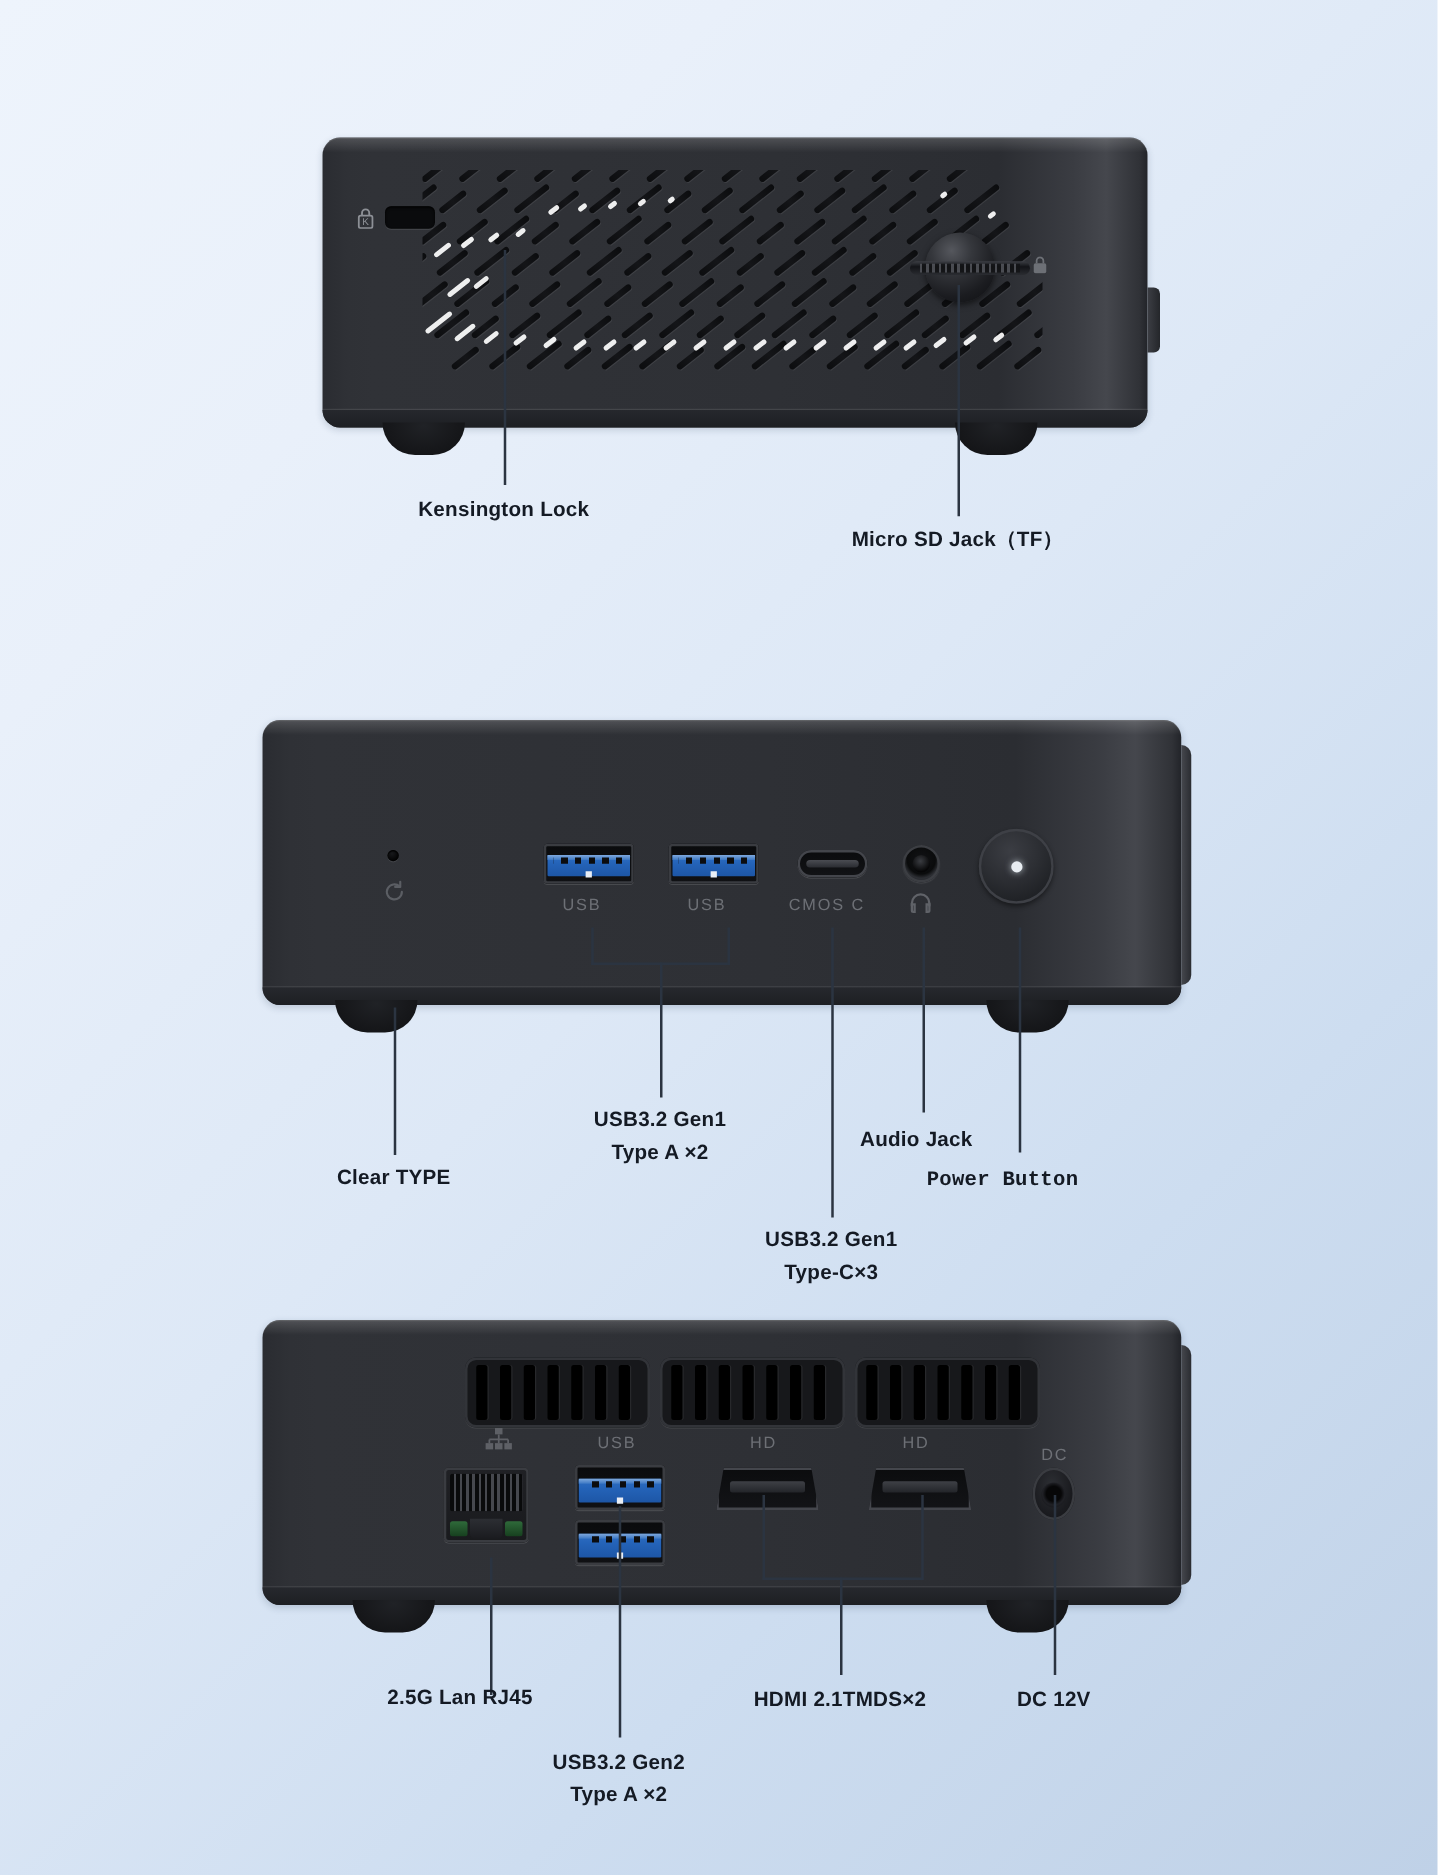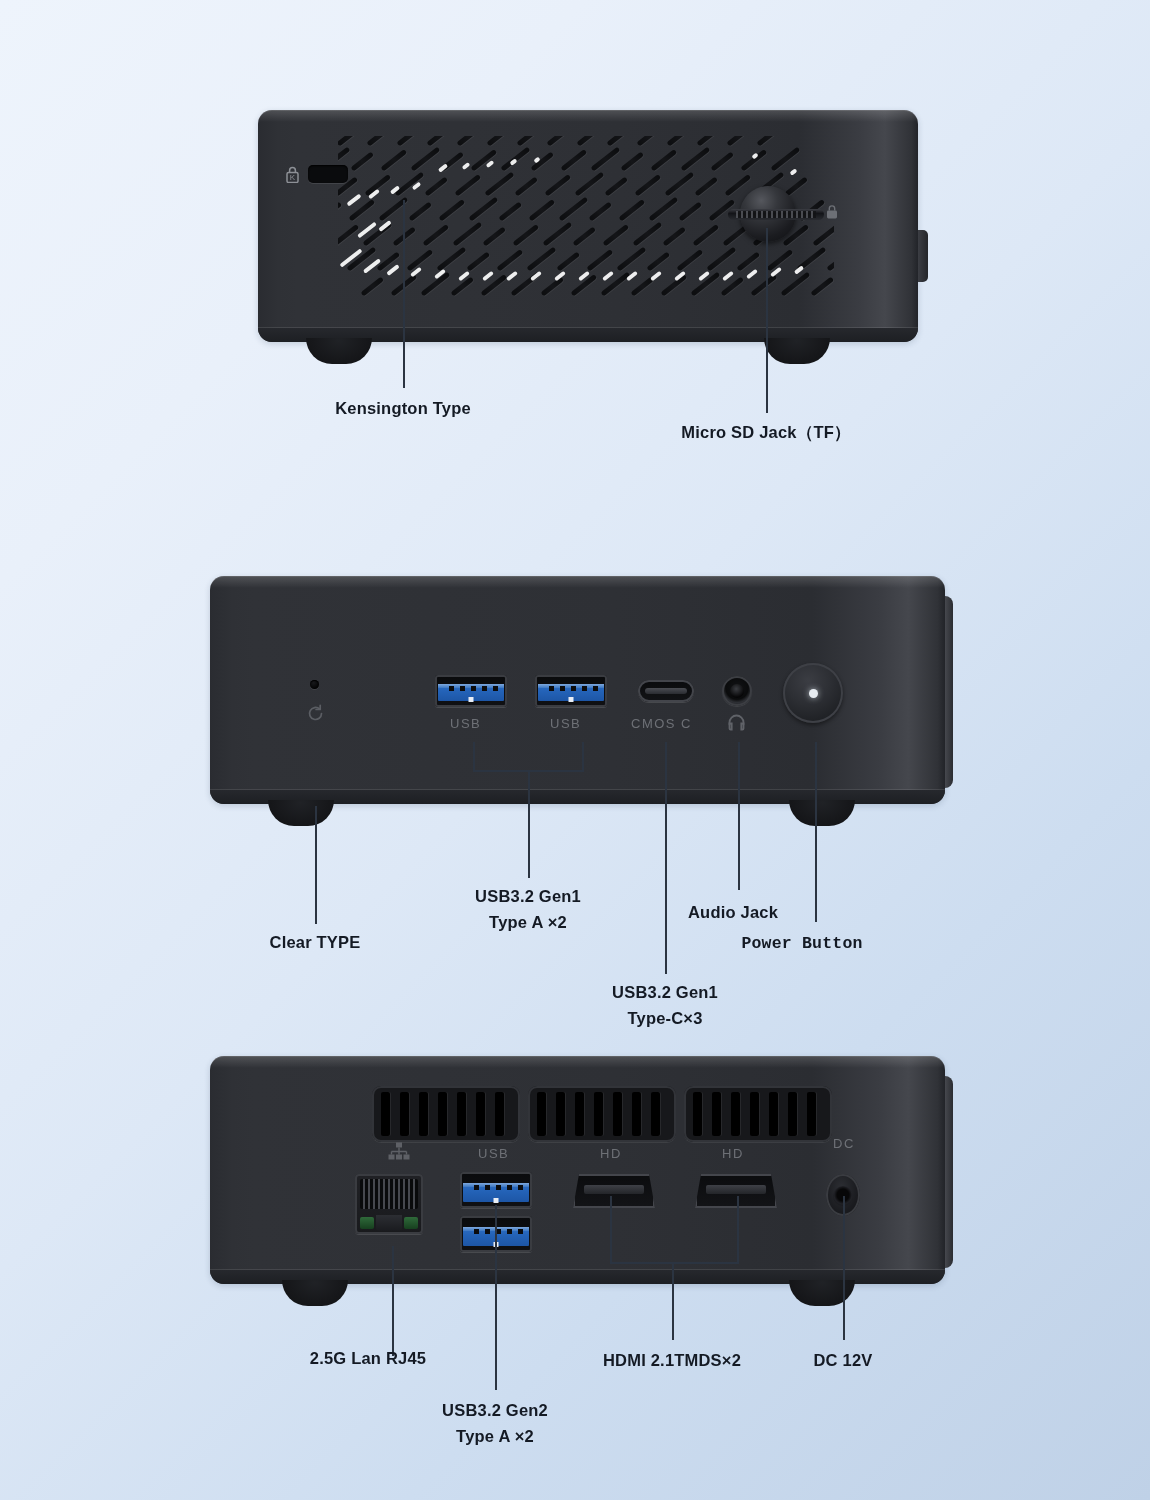--- a/index.html
+++ b/index.html
@@ -370,21 +370,21 @@
       </div>
 
     </div>
     <div class="base"></div>
     <div class="foot" style="left:48px;bottom:-22px;"></div>
     <div class="foot" style="right:88px;bottom:-22px;"></div>
     <div style="position:absolute;right:-10px;top:120px;width:10px;height:52px;border-radius:0 5px 5px 0;background:linear-gradient(90deg,#3c3e44,#24262a);"></div>
   </div>
 
   <div class="lead v" style="left:403px;top:200px;height:188px;"></div>
-  <div class="clabel c" style="left:403px;top:396px;">Kensington Type</div>
+  <div class="clabel c" style="left:403px;top:396px;">Kensington Lock</div>
 
   <div class="lead v" style="left:766px;top:228px;height:185px;"></div>
   <div class="clabel c" style="left:766px;top:420px;">Micro SD Jack（TF）</div>
 
   <div class="device" style="left:210px;top:576px;width:735px;height:228px;">
     <div class="chassis"></div>
     <div class="base"></div>
 
     <div class="pinhole" style="left:100px;top:104px;"></div>
     <div class="silkicon" style="left:96px;top:128px;">
@@ -490,21 +490,21 @@
         <rect x="8" y="0.5" width="6" height="5" fill="#72757b"></rect>
         <path d="M11 5.5v4M3.5 9.5h15M3.5 9.5v3M11 9.5v3M18.5 9.5v3" stroke="#72757b" stroke-width="1.4" fill="none"></path>
         <rect x="0.5" y="12.5" width="6" height="5" fill="#72757b"></rect>
         <rect x="8" y="12.5" width="6" height="5" fill="#72757b"></rect>
         <rect x="15.5" y="12.5" width="6" height="5" fill="#72757b"></rect>
       </svg>
     </div>
     <div class="silk" style="left:268px;top:90px;">USB</div>
     <div class="silk" style="left:390px;top:90px;">HD</div>
     <div class="silk" style="left:512px;top:90px;">HD</div>
-    <div class="silk" style="left:623px;top:80px;">DC</div>
+    <div class="silk" style="left:623px;top:100px;">DC</div>
 
     <div class="rj45" style="left:145px;top:118px;">
       <div class="mouth"></div>
       <div class="tab"></div>
       <div class="led l"></div>
       <div class="led r"></div>
     </div>
 
     <div class="usba" style="left:250px;top:116px;height:36px;">
       <div class="tongue" style="top:11px;height:19px;"></div>

